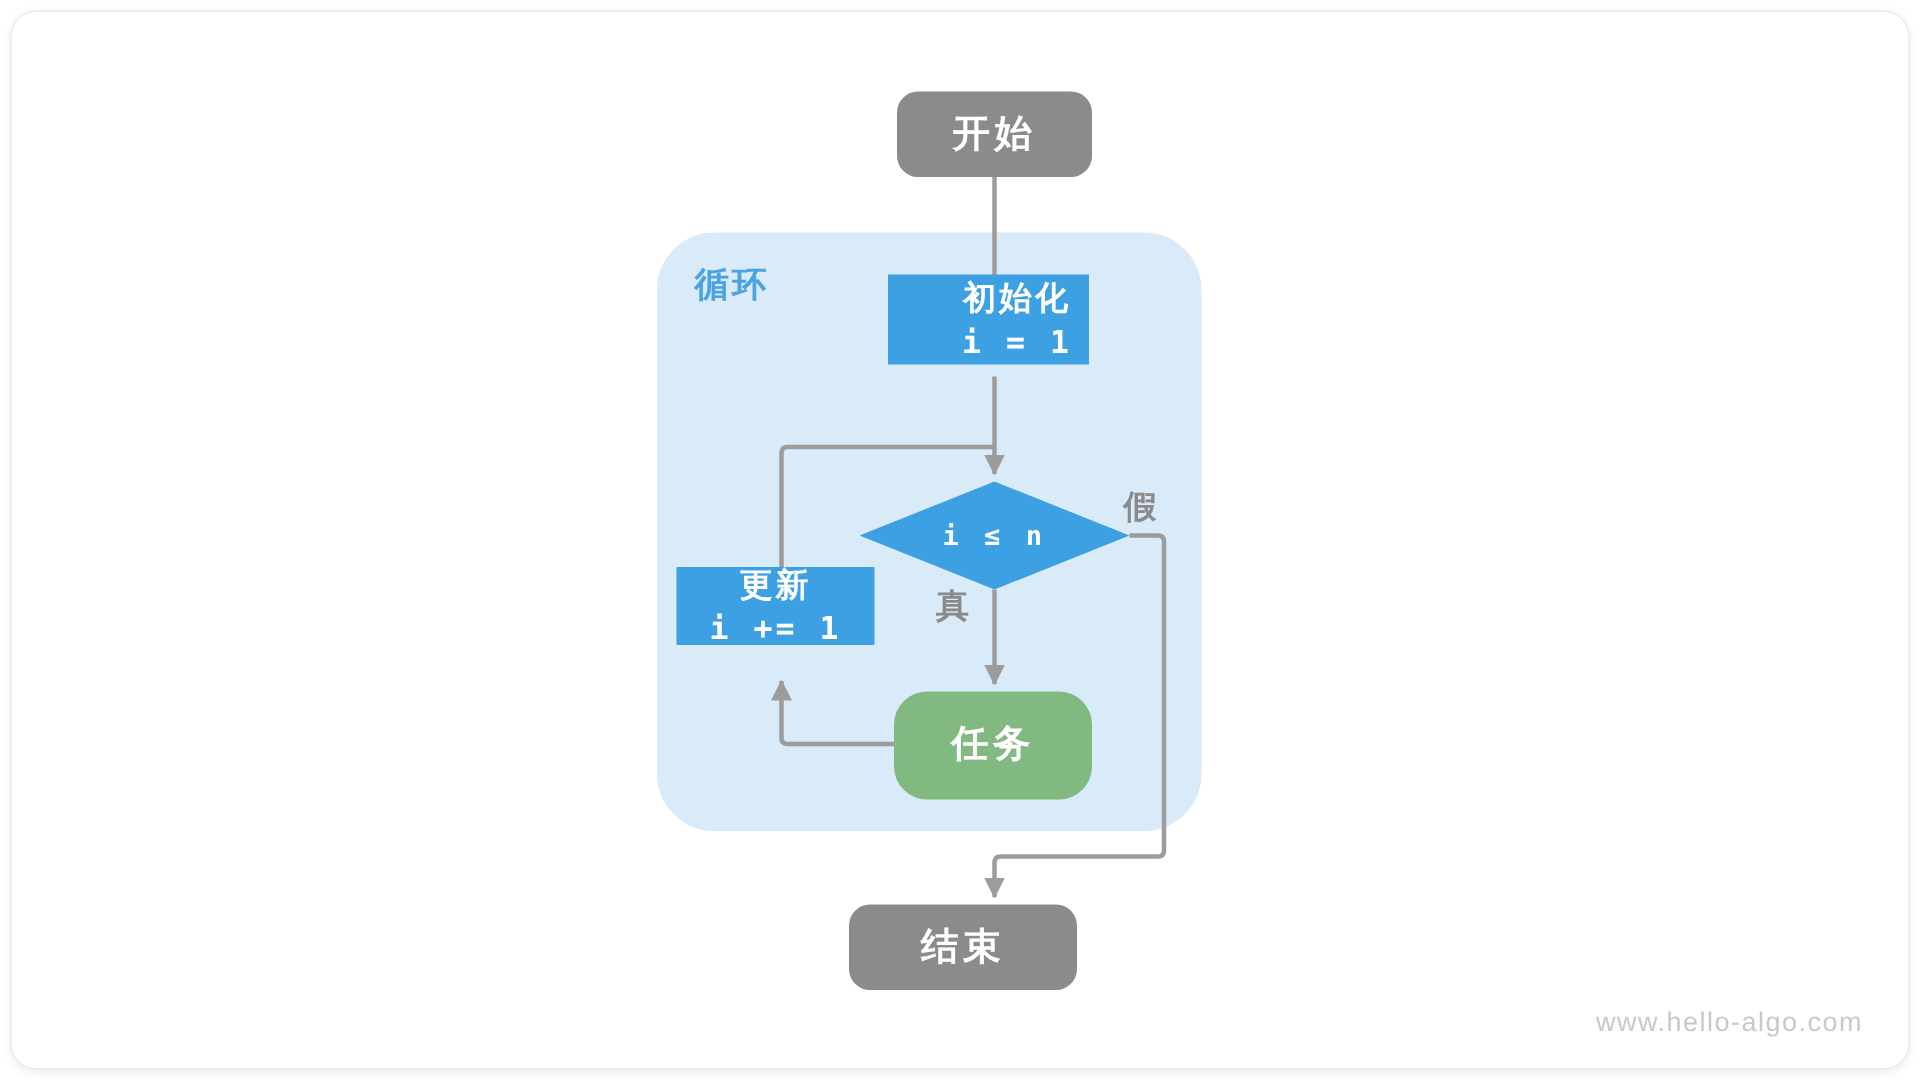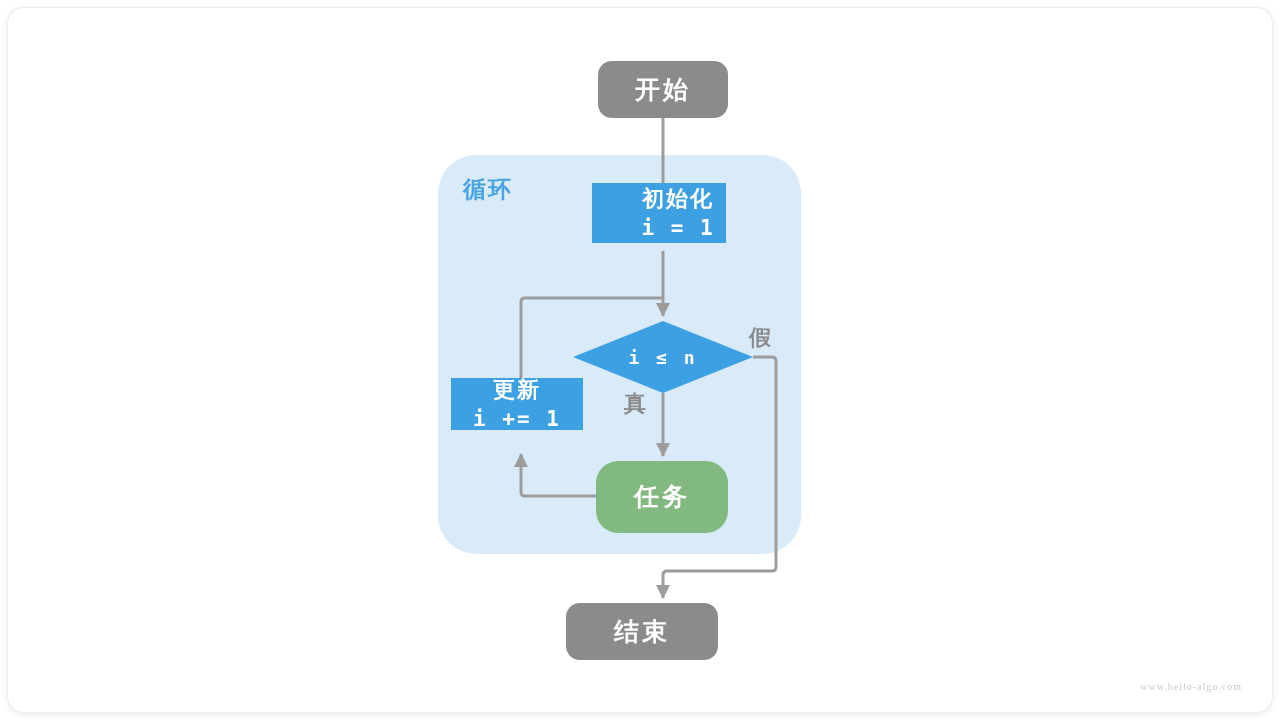--- a/index.html
+++ b/index.html
@@ -117,22 +117,22 @@
     color: var(--edge-label);
     letter-spacing: 1px;
   }
   .edge-label-true  { left: 616px; top: 381px; }
   .edge-label-false { left: 741px; top: 315px; }
 
   .watermark {
     position: absolute;
     right: 30px; bottom: 20px;
     z-index: 4;
-    font-family: Liberation Serif, serif;
-    font-size: 10px;
+    font-family: Liberation Sans, sans-serif;
+    font-size: 18px;
     color: var(--watermark);
     letter-spacing: 1px;
   }
 </style>
 </head>
 <body>
 
 <div class="card">
   <div class="stage">
 

